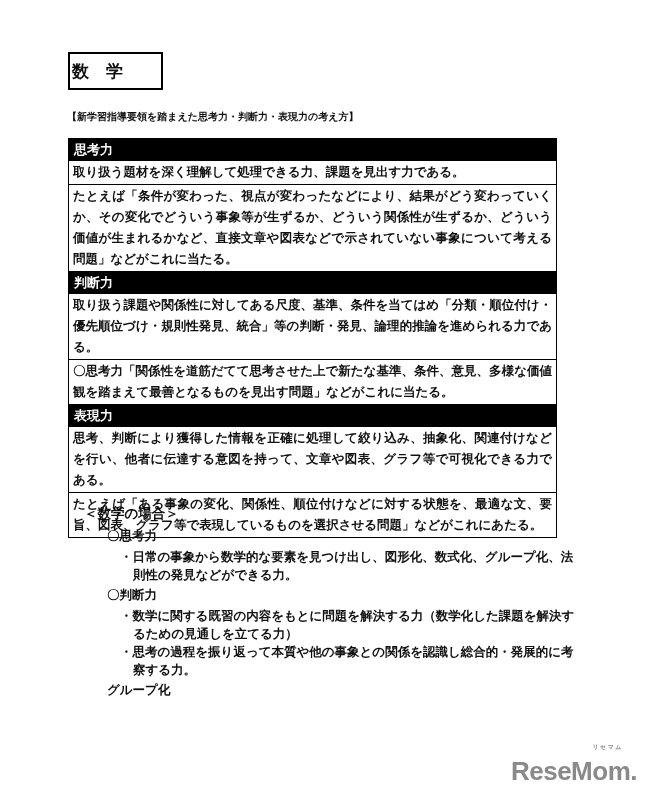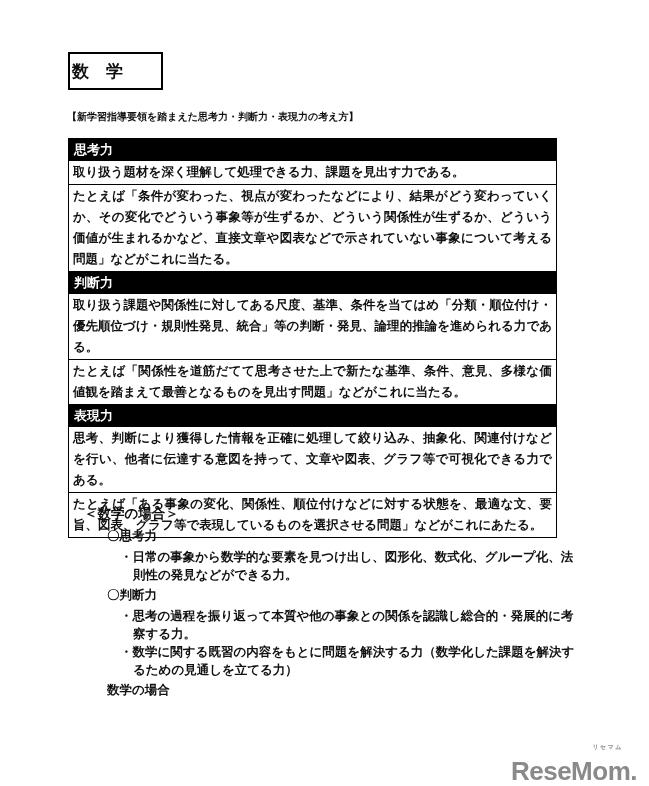--- a/index.html
+++ b/index.html
@@ -140,38 +140,38 @@
 
   <div class="heading">【新学習指導要領を踏まえた思考力・判断力・表現力の考え方】</div>
 
   <div class="ability-table">
     <div class="bar">思考力</div>
     <div class="cell">取り扱う題材を深く理解して処理できる力、課題を見出す力である。</div>
     <div class="cell">たとえば「条件が変わった、視点が変わったなどにより、結果がどう変わっていくか、その変化でどういう事象等が生ずるか、どういう関係性が生ずるか、どういう価値が生まれるかなど、直接文章や図表などで示されていない事象について考える問題」などがこれに当たる。</div>
 
     <div class="bar">判断力</div>
     <div class="cell">取り扱う課題や関係性に対してある尺度、基準、条件を当てはめ「分類・順位付け・優先順位づけ・規則性発見、統合」等の判断・発見、論理的推論を進められる力である。</div>
-    <div class="cell">たとえば「関係性を道筋だてて思考させた上で新たな基準、条件、意見、多様な価値観を踏まえて最善となるものを見出す問題」などがこれに当たる。</div>
+    <div class="cell">〇思考力「関係性を道筋だてて思考させた上で新たな基準、条件、意見、多様な価値観を踏まえて最善となるものを見出す問題」などがこれに当たる。</div>
 
     <div class="bar">表現力</div>
     <div class="cell">思考、判断により獲得した情報を正確に処理して絞り込み、抽象化、関連付けなどを行い、他者に伝達する意図を持って、文章や図表、グラフ等で可視化できる力である。</div>
     <div class="cell">たとえば「ある事象の変化、関係性、順位付けなどに対する状態を、最適な文、要旨、図表、グラフ等で表現しているものを選択させる問題」などがこれにあたる。</div>
   </div>
 
   <div class="math-case">
     <div class="case-heading">＜数学の場合＞</div>
 
     <div class="group-label">〇思考力</div>
     <div class="case-item">・日常の事象から数学的な要素を見つけ出し、図形化、数式化、グループ化、法則性の発見などができる力。</div>
 
     <div class="group-label">〇判断力</div>
+    <div class="case-item">・数学に関する既習の内容をもとに問題を解決する力（数学化した課題を解決するための見通しを立てる力）</div>
     <div class="case-item">・思考の過程を振り返って本質や他の事象との関係を認識し総合的・発展的に考察する力。</div>
-    <div class="case-item">・数学に関する既習の内容をもとに問題を解決する力（数学化した課題を解決するための見通しを立てる力）</div>
 
-    <div class="group-label">数学の場合</div>
+    <div class="group-label">グループ化</div>
   </div>
 
   <div class="logo">
     <span class="ruby">リセマム</span>
     <span class="wordmark">ReseMom.</span>
   </div>
 
 </div>
 
 </body></html>

